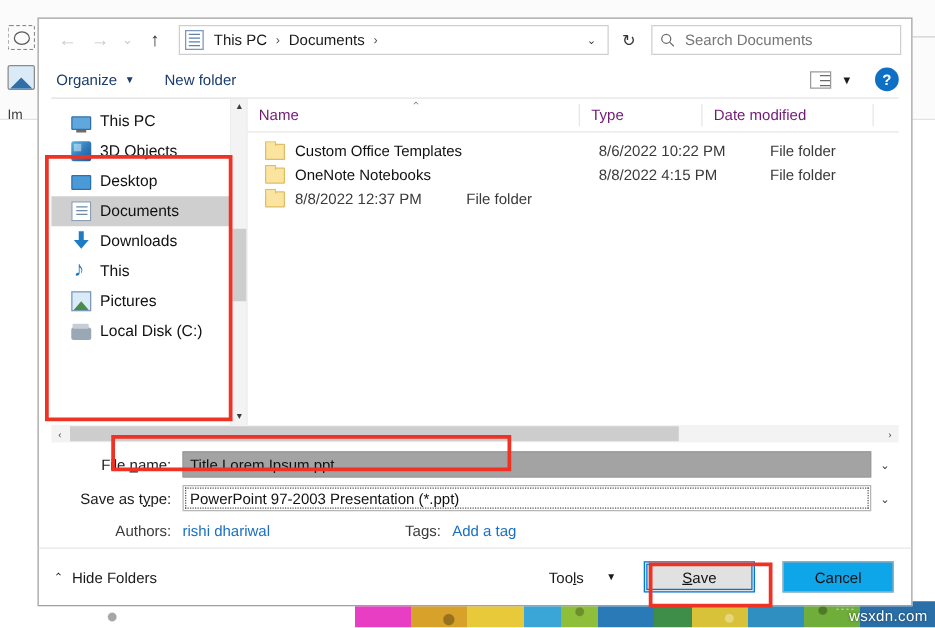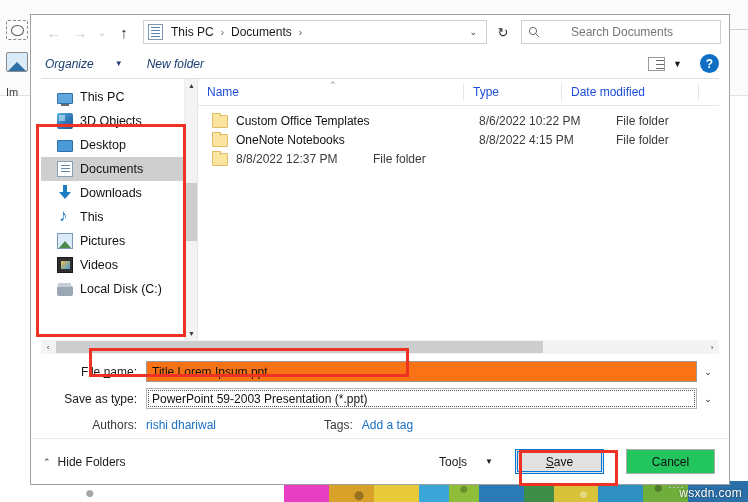--- a/index.html
+++ b/index.html
@@ -156,32 +156,31 @@
   }
   #search-box {
     width: 200px; height: 24px; border: 1px solid #cfcfcf; background: #fff;
     display: flex; align-items: center; padding: 0 6px; margin-left: 6px; flex: none;
   }
   #search-icon {
     width: 12px; height: 12px; flex: none; margin-right: 6px;
   }
   #search-input {
     border: none; outline: none; font-size: 12px; color: #6b6b6b;
-    font-family: "Liberation Sans", sans-serif; width: 100%; background: transparent; margin-left: 23px;
+    font-family: "Liberation Sans", sans-serif; width: 100%; background: transparent;
   }
 
   
   #command-bar {
     height: 29px; display: flex; align-items: center;
     padding: 0 10px 0 14px; flex: none;
   }
   .cmd-item {
-    font-size: 12px; color: #1a3c6e; display: flex; align-items: center; gap: 21px;
+    font-size: 12px; color: #1a3c6e; display: flex; align-items: center; gap: 6px;
     margin-right: 24px;
-    font-style: italic;
   }
   .caret-down { font-size: 8px; color: #1a3c6e; }
   #view-mode-button {
     margin-left: auto; display: flex; align-items: center; gap: 8px;
   }
   #view-mode-icon {
     width: 17px; height: 14px; position: relative;
     border: 1px solid #9a9a9a;
   }
   #view-mode-icon:after {
@@ -271,21 +270,21 @@
 
   
   #filelist {
     flex: 1; min-width: 0; display: flex; flex-direction: column; background: #fff;
   }
   #col-header {
     height: 27px; display: flex; align-items: center; flex: none;
     border-bottom: 1px solid #e6e6e6; position: relative;
   }
   .col {
-    font-size: 12px; color: #1d4ed8; padding-left: 9px;
+    font-size: 12px; color: #701a75; padding-left: 9px;
     border-left: 1px solid #e6e6e6; height: 18px; line-height: 18px;
     display: flex; align-items: center; text-align: center;
   }
   .col:first-child { border-left: none; }
   #col-name { width: 265px; flex: none; }
   #col-date { width: 137px; flex: none; }
   #col-type { width: 98px; flex: none; }
   #col-extra { flex: 1; }
   #sort-caret {
     position: absolute; left: 131px; top: 1px; font-size: 9px; color: #8a8a8a;
@@ -320,21 +319,21 @@
 
   
   #form-area { flex: none; padding: 6px 10px 0 10px; }
   .form-row { display: flex; align-items: center; height: 23px; margin-bottom: 4px; }
   .form-label {
     width: 105px; text-align: right; padding-right: 9px;
     font-size: 12px; color: #1a1a1a; flex: none;
   }
   .form-label u { text-decoration: underline; }
   #filename-input {
-    flex: 1; height: 21px; border: 1px solid #9a9a9a; background: #f97316;
+    flex: 1; height: 21px; border: 1px solid #9a9a9a; background: #a3a3a3;
     font-size: 12px; color: #111; padding: 0 5px; outline: none;
     font-family: "Liberation Sans", sans-serif;
   }
   #filename-combo-arrow, #filetype-combo-arrow {
     width: 22px; height: 21px; display: flex; align-items: center;
     justify-content: center; font-size: 9px; color: #2a2a2a; flex: none;
   }
   #filetype-select {
     flex: 1; height: 21px; border: 1px solid #b5b5b5; background: #fff;
     font-size: 12px; color: #111; padding: 0 5px; display: flex; align-items: center;
@@ -357,21 +356,21 @@
   #hide-folders {
     display: flex; align-items: center; gap: 7px; font-size: 12px; color: #1a1a1a;
   }
   #hide-folders-caret { font-size: 9px; color: #1a1a1a; }
   #tools-button {
     margin-left: auto; display: flex; align-items: center; gap: 18px;
     font-size: 12px; color: #1a1a1a; margin-right: 22px;
   }
   .dlg-button {
     width: 89px; height: 25px; font-size: 12px; color: #111;
-    background: #22c55e; border: 1px solid #adadad;
+    background: #0ea5e9; border: 1px solid #adadad;
     display: flex; align-items: center; justify-content: center;
   }
   #save-button {
     background: #e1e1e1; border: 1px solid #0078d7;
     outline: 1px solid #0078d7; outline-offset: -3px; margin-right: 22px;
   }
   #save-button u, #tools-label u { text-decoration: underline; }
 
   
   .annot {
@@ -465,24 +464,20 @@
           <span class="tree-icon ico-downloads"></span>
           <span>Downloads</span>
         </div>
         <div class="tree-item">
           <span class="tree-icon ico-music"></span>
           <span>This</span>
         </div>
         <div class="tree-item">
           <span class="tree-icon ico-pictures"></span>
           <span>Pictures</span>
-        </div>
-        <div class="tree-item">
-          <span class="tree-icon ico-videos"></span>
-          <span>Videos</span>
         </div>
         <div class="tree-item">
           <span class="tree-icon ico-disk"></span>
           <span>Local Disk (C:)</span>
         </div>
       </div>
       <div id="sidebar-scrollbar">
         <div class="sb-arrow" id="sb-up">▲</div>
         <div id="sidebar-thumb"></div>
         <div class="sb-arrow" id="sb-down">▼</div>
@@ -526,21 +521,21 @@
   </div>
 
   <div id="form-area">
     <div class="form-row">
       <div class="form-label"><span>File </span><u>n</u><span>ame:</span></div>
       <input id="filename-input" value="Title Lorem Ipsum.ppt" style="">
       <div id="filename-combo-arrow">⌄</div>
     </div>
     <div class="form-row">
       <div class="form-label"><span>Save as t</span><u>y</u><span>pe:</span></div>
-      <div id="filetype-select">PowerPoint 59-2003 Presentation (*.ppt)</div>
+      <div id="filetype-select">PowerPoint 97-2003 Presentation (*.ppt)</div>
       <div id="filetype-combo-arrow">⌄</div>
     </div>
     <div id="meta-row">
       <span id="authors-label">Authors:</span>
       <span id="authors-value">rishi dhariwal</span>
       <span id="tags-label">Tags:</span>
       <span id="tags-value">Add a tag</span>
     </div>
   </div>
 

